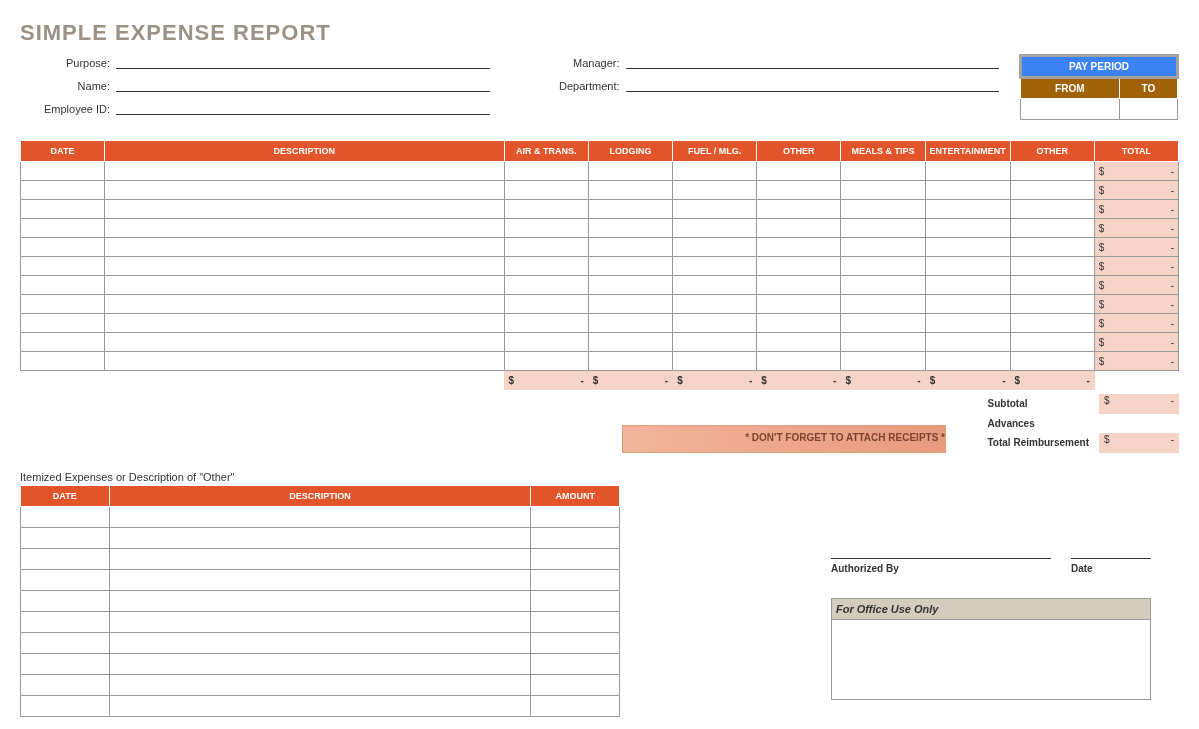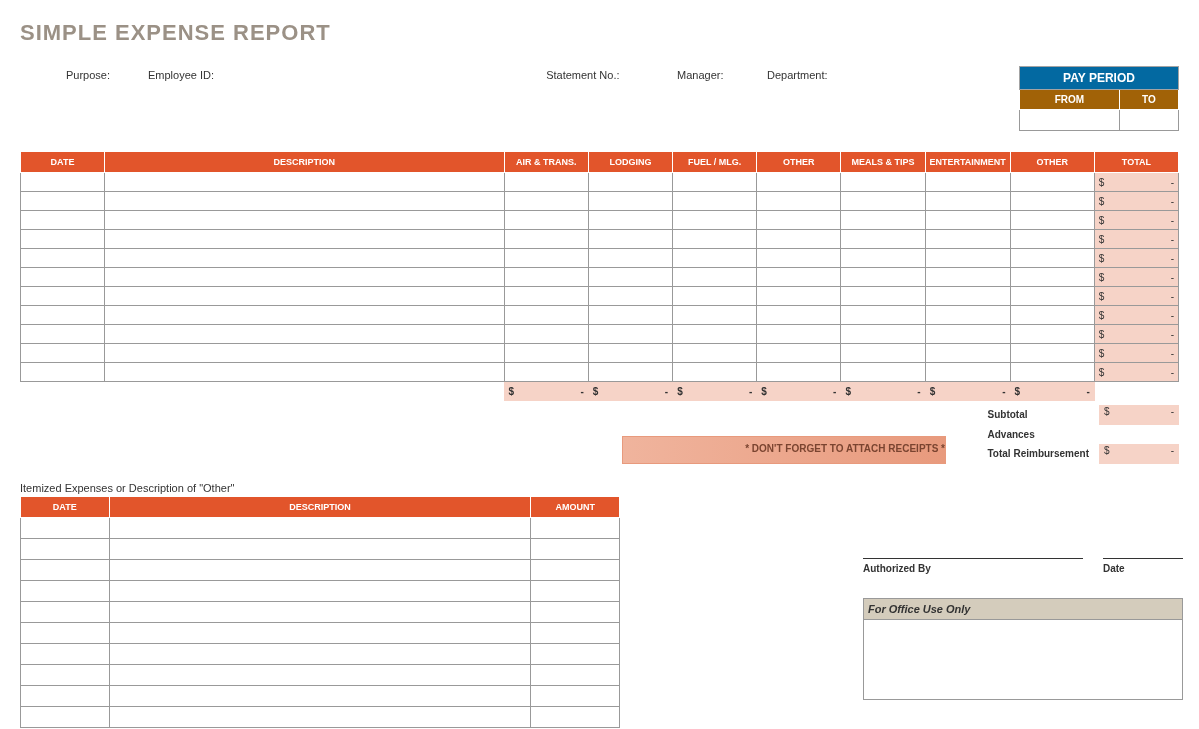--- a/index.html
+++ b/index.html
@@ -11,36 +11,36 @@
     background: #fff;
     width: 1199px;
     box-sizing: border-box;
   }
   .title {
     font-size: 22px;
     font-weight: bold;
     color: #9b9186;
     font-family: "Arial Black", Arial, sans-serif;
     letter-spacing: 1px;
-    margin-bottom: 20px;
+    margin-bottom: 8px;
   }
   .header-row {
     display: flex;
     align-items: flex-start;
     gap: 20px;
     margin-bottom: 20px;
   }
   .header-fields {
     display: flex;
     gap: 40px;
     flex: 1;
   }
   .field-col {
     display: flex;
-    flex-direction: row;
+    flex-direction: column;
     gap: 8px;
     flex: 1;
   }
   .field {
     display: flex;
     align-items: flex-end;
     gap: 6px;
   }
   .field-label {
     width: 90px;
@@ -51,26 +51,26 @@
   .field-line {
     flex: 1;
     border-bottom: 1px solid #333;
     height: 14px;
   }
   .pay-period {
     width: 160px;
     border-collapse: collapse;
   }
   .pay-period th {
-    background: #0369a1;
+    background: #3b82f6;
     color: #fff;
-    font-size: 12px;
+    font-size: 10px;
     text-align: center;
     padding: 4px;
-    border: 1px solid #a3a3a3;
+    border: 3px solid #a3a3a3;
     font-weight: bold;
   }
   .pay-period .subhead th {
     background: #a16207;
     color: #fff;
     font-size: 10px;
     border: 1px solid #fff;
   }
   .pay-period td {
     border: 1px solid #999;
@@ -176,21 +176,21 @@
     padding: 5px 2px;
     border: 1px solid #fff;
     font-weight: bold;
   }
   table.itemized td {
     border: 1px solid #999;
     height: 18px;
   }
   .sign-area {
     position: absolute;
-    right: 16px;
+    right: 48px;
     top: 558px;
     width: 320px;
   }
   .sign-line {
     display: flex;
     gap: 20px;
   }
   .sign-line > div {
     flex: 1;
     border-top: 1px solid #333;
@@ -220,29 +220,29 @@
 <div class="title">SIMPLE EXPENSE REPORT</div>
 
 <div class="header-row">
   <div class="header-fields">
     <div class="field-col">
       <div class="field">
         <div class="field-label">Purpose:</div>
         <div class="field-line"></div>
       </div>
       <div class="field">
+        <div class="field-label">Name:</div>
+        <div class="field-line"></div>
+      </div>
+      <div class="field">
         <div class="field-label">Employee ID:</div>
         <div class="field-line"></div>
       </div>
     </div>
     <div class="field-col">
-      <div class="field">
-        <div class="field-label">Statement No.:</div>
-        <div class="field-line"></div>
-      </div>
       <div class="field">
         <div class="field-label">Manager:</div>
         <div class="field-line"></div>
       </div>
       <div class="field">
         <div class="field-label">Department:</div>
         <div class="field-line"></div>
       </div>
     </div>
   </div>

